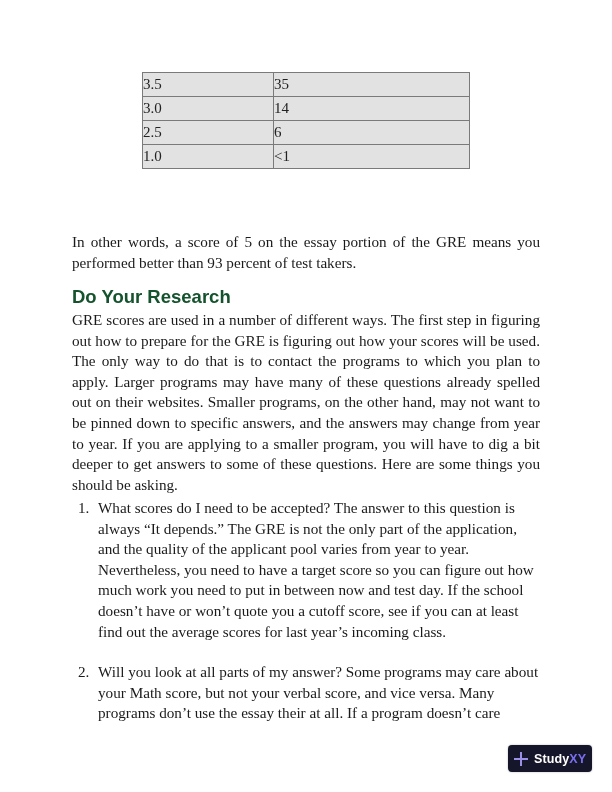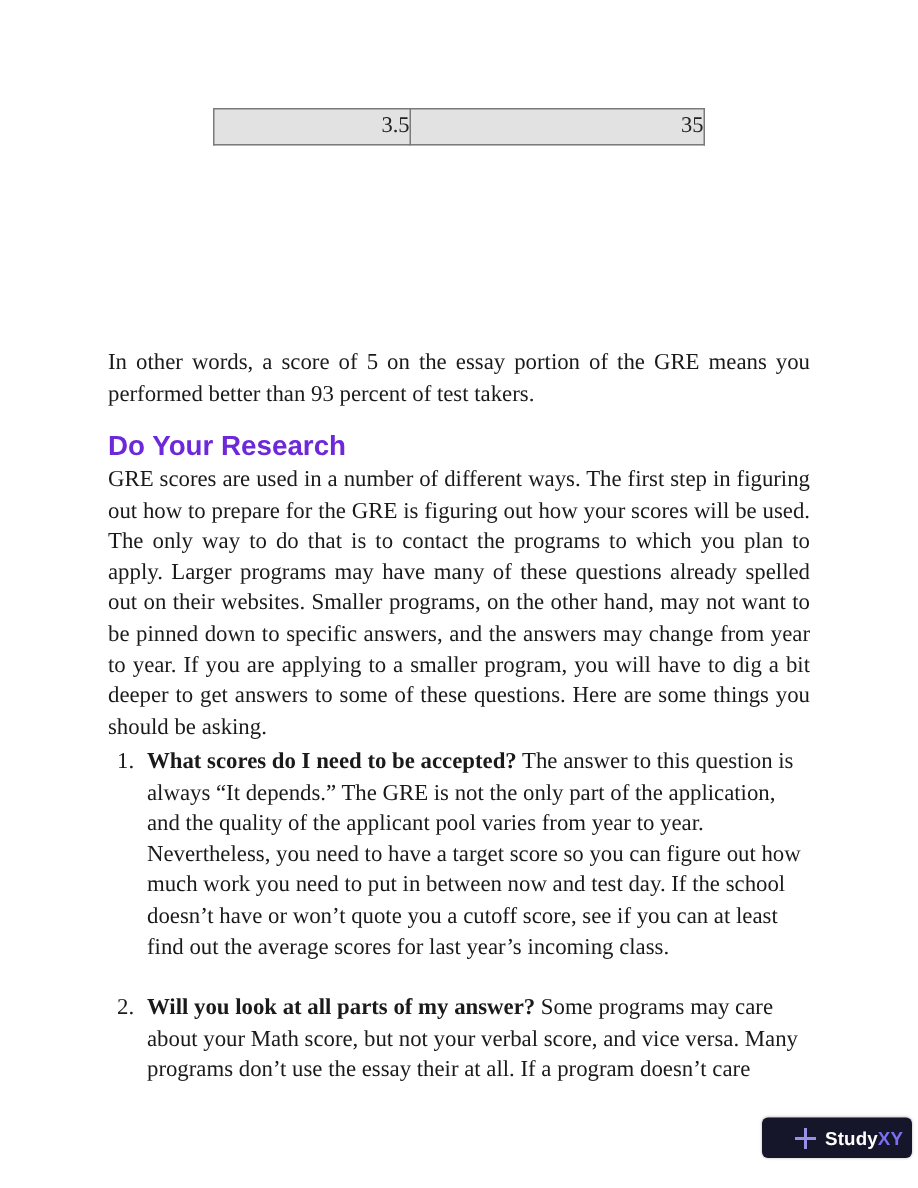--- a/index.html
+++ b/index.html
@@ -6,41 +6,40 @@
     body {
       width: 612px; height: 792px; background: #ffffff; position: relative;
       overflow: hidden; font-family: "Liberation Serif", serif; color: #1a1a1a;
     }
     .score-table {
       position: absolute; left: 142px; top: 72px; width: 328px;
       border-collapse: collapse; background: #e2e2e2;
     }
     .score-table td {
       border: 1px solid #7a7a7a; height: 23px; padding: 0;
-      text-align: right; font-size: 15px; color: #222; line-height: 23px;
+      text-align: left; font-size: 15px; color: #222; line-height: 23px;
     }
     .score-table td.c1 { width: 130px; }
     .para {
       position: absolute; left: 72px; width: 468px;
       font-size: 15.2px; line-height: 20.6px; text-align: justify; margin: 0;
     }
     .heading {
       position: absolute; left: 72px; top: 286px; margin: 0;
       font-family: "Liberation Sans", sans-serif; font-weight: bold; font-size: 18.5px;
-      color: #6d28d9;
+      color: #14532d;
     }
     .qlist { position: absolute; left: 72px; width: 470px; margin: 0; padding: 0; list-style: none; }
     .qitem { position: relative; padding-left: 26px; font-size: 15.2px; line-height: 20.6px; }
     .qnum { position: absolute; left: 6px; top: 0; }
-    .qitem b { font-weight: bold; margin-top: 42px; }
+    .qitem b { font-weight: normal; margin-top: 42px; }
     .badge {
       position: absolute; left: 508px; top: 745px; width: 84px; height: 27px;
       background: #16162a; border-radius: 4px; display: flex; align-items: center;
       box-shadow: 0 0 2px rgba(0,0,0,0.3);
-      padding-left: 16px;
     }
     .badge-plus { position: relative; width: 14px; height: 14px; margin-left: 6px; }
     .badge-plus::before, .badge-plus::after {
       content: ""; position: absolute; background: #9b8fe8;
     }
     .badge-plus::before { left: 6px; top: 0; width: 2px; height: 14px; }
     .badge-plus::after { left: 0; top: 6px; width: 14px; height: 2px; }
     .badge-text {
       margin-left: 6px; font-family: "Liberation Sans", sans-serif; font-weight: bold;
       font-size: 12.5px; color: #ffffff; letter-spacing: 0.1px;
@@ -48,20 +47,32 @@
     .badge-text .xy { color: #7a6ff0; }
   </style>
 </head>
 <body>
 
 <table class="score-table">
   <tbody>
     <tr>
       <td class="c1">3.5</td>
       <td>35</td>
+    </tr>
+    <tr>
+      <td class="c1">3.0</td>
+      <td>14</td>
+    </tr>
+    <tr>
+      <td class="c1">2.5</td>
+      <td>6</td>
+    </tr>
+    <tr>
+      <td class="c1">1.0</td>
+      <td>&lt;1</td>
     </tr>
   </tbody>
 </table>
 
 <p class="para" style="top:232px;">In other words, a score of 5 on the essay portion of the GRE means you performed better than 93 percent of test takers.</p>
 
 <h2 class="heading">Do Your Research</h2>
 
 <p class="para" style="top:310px;">GRE scores are used in a number of different ways. The first step in figuring out how to prepare for the GRE is figuring out how your scores will be used. The only way to do that is to contact the programs to which you plan to apply. Larger programs may have many of these questions already spelled out on their websites. Smaller programs, on the other hand, may not want to be pinned down to specific answers, and the answers may change from year to year. If you are applying to a smaller program, you will have to dig a bit deeper to get answers to some of these questions. Here are some things you should be asking.</p>
 

